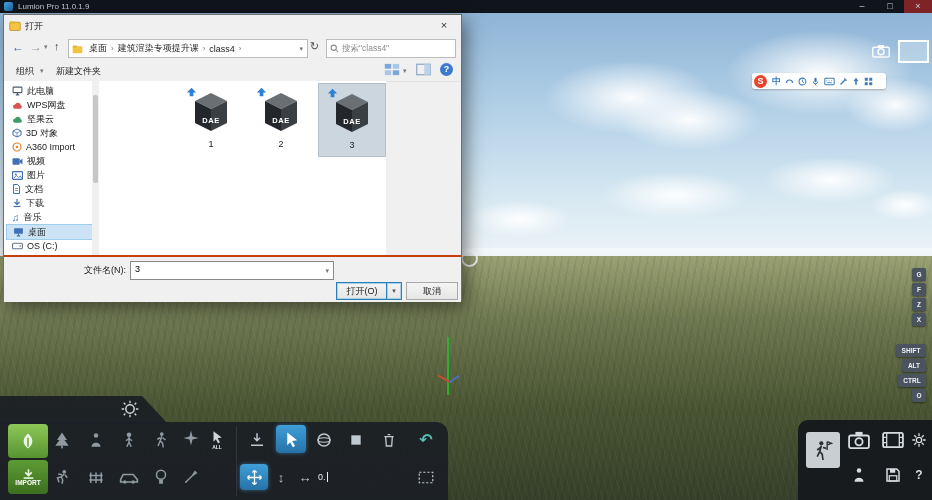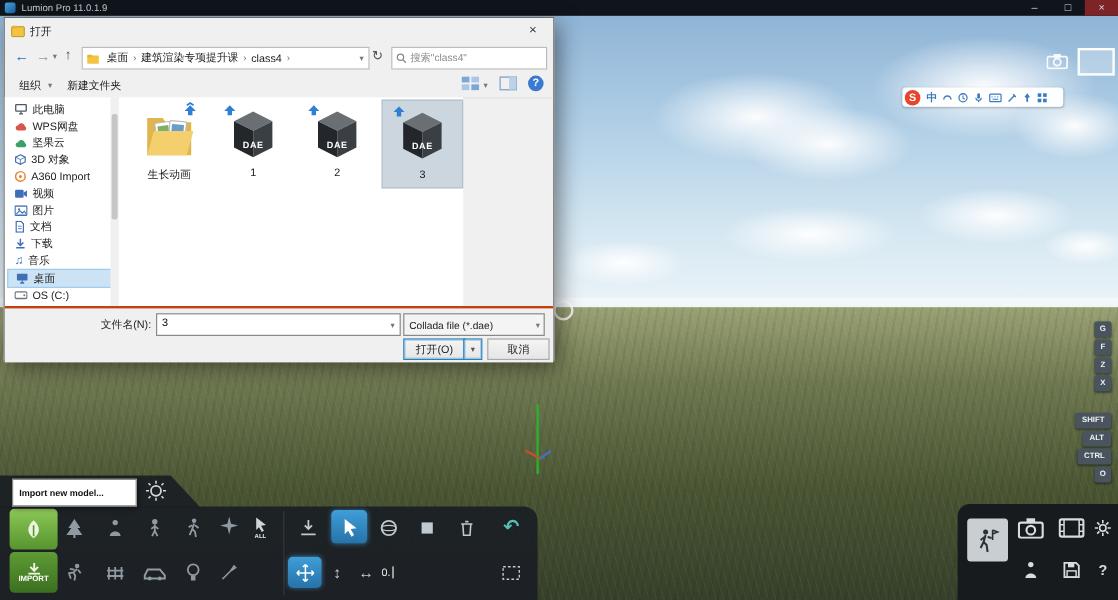--- a/index.html
+++ b/index.html
@@ -181,23 +181,20 @@
   <div class="key" style="right:6px;top:374px;width:28px;">CTRL</div>
   <div class="key" style="right:6px;top:389px;width:14px;">O</div>
 
   <div class="tb-tab"></div>
   <div class="abs" style="left:120px;top:399px;z-index:8;">
     <svg width="20" height="20" viewBox="0 0 24 24">
         <circle cx="12" cy="12" r="5" fill="none" stroke="#cfd6da" stroke-width="1.8"></circle>
         <path d="M12 2v3M12 19v3M2 12h3M19 12h3M4.5 4.5l2 2M17.5 17.5l2 2M19.5 4.5l-2 2M6.5 17.5l-2 2" stroke="#cfd6da" stroke-width="1.6"></path>
       </svg>
   </div>
-  <div class="tooltip">
-    <span>Import new model...</span>
-  </div>
 
   <div class="tb-panel">
 
     <div class="tb-btn grn1" style="left:8px;top:2px;width:40px;height:34px;">
       <svg width="20" height="20" viewBox="0 0 24 24">
           <path d="M12 3C5 9 5 16 12 21 19 16 19 9 12 3Z" fill="#eaf6e0"></path>
           <path d="M12 8v11" stroke="#57942f" stroke-width="1.6"></path>
         </svg>
     </div>
     <div class="tb-btn grn2" style="left:8px;top:38px;width:40px;height:34px;flex-direction:column;">
@@ -511,37 +508,20 @@
             <rect x="1" y="1" width="18" height="10" rx="2" fill="none" stroke="#6a7682" stroke-width="2"></rect>
             <circle cx="15" cy="6" r="1.5" fill="#6a7682"></circle>
           </svg>
           <span>OS (C:)</span>
         </div>
 
       <div class="abs" style="left:88px;top:0;width:7px;height:174px;background:#f0f0f0;">
         <div class="abs" style="left:1px;top:14px;width:5px;height:88px;background:#c6c6c6;border-radius:2px;"></div>
       </div>
 
-      <div class="file-item" style="left:104px;">
-        <div class="dae-wrap">
-          <svg width="44" height="46" viewBox="0 0 48 50">
-              <path d="M4 10h14l3 4h23v30H4Z" fill="#dfb54d"></path>
-              <rect x="12" y="14" width="14" height="18" rx="1" fill="#fff" stroke="#bbb" transform="rotate(-8 19 23)"></rect>
-              <rect x="14" y="17" width="10" height="9" fill="#7fb069" transform="rotate(-8 19 23)"></rect>
-              <rect x="24" y="13" width="15" height="19" rx="1" fill="#fff" stroke="#bbb" transform="rotate(5 31 22)"></rect>
-              <rect x="26" y="16" width="11" height="10" fill="#6a9ec9" transform="rotate(5 31 22)"></rect>
-              <path d="M4 44 10 22h36l-6 22Z" fill="#f3cf6e"></path>
-            </svg>
-          <span class="badge" style="right:-2px;top:-4px;"><svg width="13" height="13" viewBox="0 0 14 14">
-                <path d="M2 8l5-5 5 5H9v4H5V8Z" fill="#2f7fd6"></path>
-                <path d="M4 3l3-2 3 2" fill="none" stroke="#2f7fd6" stroke-width="1.6"></path>
-              </svg></span>
-        </div>
-        <span class="file-label">生长动画</span>
-      </div>
 
       <div class="file-item" style="left:174px;">
         <div class="dae-wrap">
           <svg width="44" height="46" viewBox="0 0 44 46">
               <polygon points="6,12 22,4 38,12 22,20" fill="#6a6f73"></polygon>
               <polygon points="6,12 22,20 22,42 6,34" fill="#23272b"></polygon>
               <polygon points="22,20 38,12 38,34 22,42" fill="#3a3f44"></polygon>
             </svg>
           <span class="dae-txt">DAE</span>
           <span class="badge" style="left:-4px;top:-4px;"><svg width="13" height="13" viewBox="0 0 14 14">
@@ -579,24 +559,20 @@
         <span class="file-label">3</span>
       </div>
     </div>
 
     <div class="dlg-footer">
       <span class="abs" style="left:80px;top:7px;">文件名(N):</span>
       <div class="combo" style="left:126px;top:4px;width:202px;">
         <input class="fn-input" style="left: 4px; top: 2px; width: 180px;" readonly="" value="3">
         <span style="margin-left:auto;color:#777;font-size:7px;padding-right:4px;">▾</span>
       </div>
-      <div class="combo" style="left:332px;top:4px;width:116px;background:#f4f4f4;">
-        <span style="padding-left:4px;font-size:8.5px;white-space:nowrap;">Collada file (*.dae)</span>
-        <span style="margin-left:auto;color:#777;font-size:7px;padding-right:3px;">▾</span>
-      </div>
       <div class="btn btn-def" style="left:332px;top:25px;width:50px;">
         <span>打开(O)</span>
       </div>
       <div class="btn btn-def" style="left:382px;top:25px;width:14px;">
         <span style="font-size:7px;color:#555;">▾</span>
       </div>
       <div class="btn" style="left:402px;top:25px;width:50px;">
         <span>取消</span>
       </div>
     </div>

